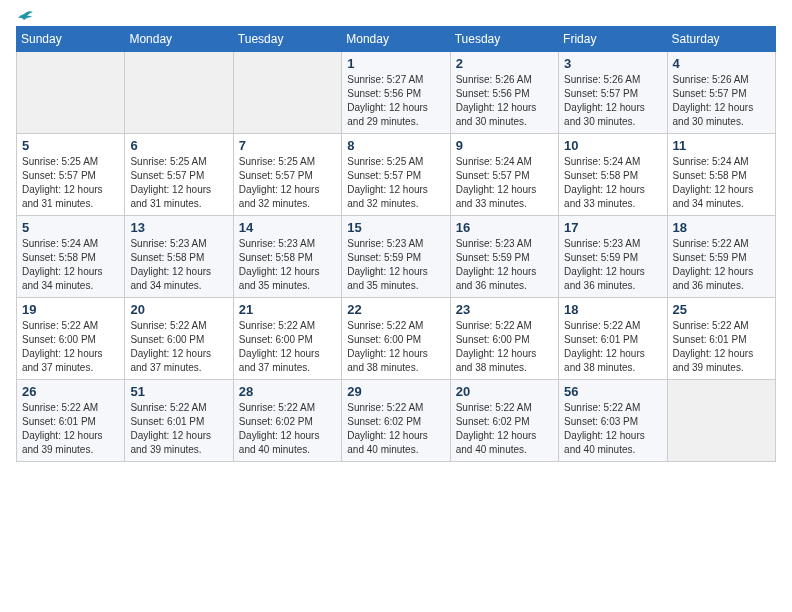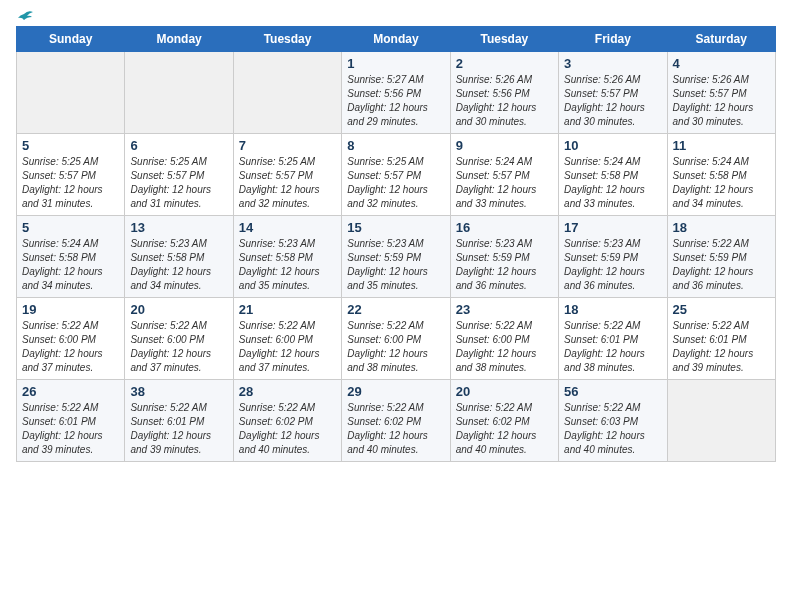--- a/index.html
+++ b/index.html
@@ -35,23 +35,23 @@
     }
     table {
       width: 100%;
       border-collapse: collapse;
       table-layout: fixed;
     }
     thead tr th {
       background: #2a6ebc;
       color: #fff;
       font-size: 12px;
-      font-weight: bold;
+      font-weight: normal;
       padding: 5px 4px;
-      text-align: center;
+      text-align: left;
       border: 1px solid #2a6ebc;
     }
     tbody tr td {
       border: 1px solid #ccc;
       vertical-align: top;
       padding: 4px 5px;
       font-size: 10.5px;
       color: #222;
       height: 82px;
       background: #fff;
@@ -66,21 +66,20 @@
       font-size: 13px;
       font-weight: bold;
       color: #1a3a5c;
       display: block;
       margin-bottom: 2px;
     }
     .day-info {
       font-size: 10px;
       color: #333;
       line-height: 1.4;
-      font-style: italic;
     }
     td.empty {
       background: #f0f0f0 !important;
     }
   </style>
 </head>
 <body>
 
 <div class="header">
   <div class="logo">
@@ -302,21 +301,21 @@
       </tr>
       <tr>
         <td>
           <span class="day-num">26</span>
           <div class="day-info" style="white-space: pre-line;">Sunrise: 5:22 AM
 Sunset: 6:01 PM
 Daylight: 12 hours
 and 39 minutes.</div>
         </td>
         <td>
-          <span class="day-num">38</span>
+          <span class="day-num">51</span>
           <div class="day-info" style="white-space: pre-line;">Sunrise: 5:22 AM
 Sunset: 6:01 PM
 Daylight: 12 hours
 and 39 minutes.</div>
         </td>
         <td>
           <span class="day-num">28</span>
           <div class="day-info" style="white-space: pre-line;">Sunrise: 5:22 AM
 Sunset: 6:02 PM
 Daylight: 12 hours

